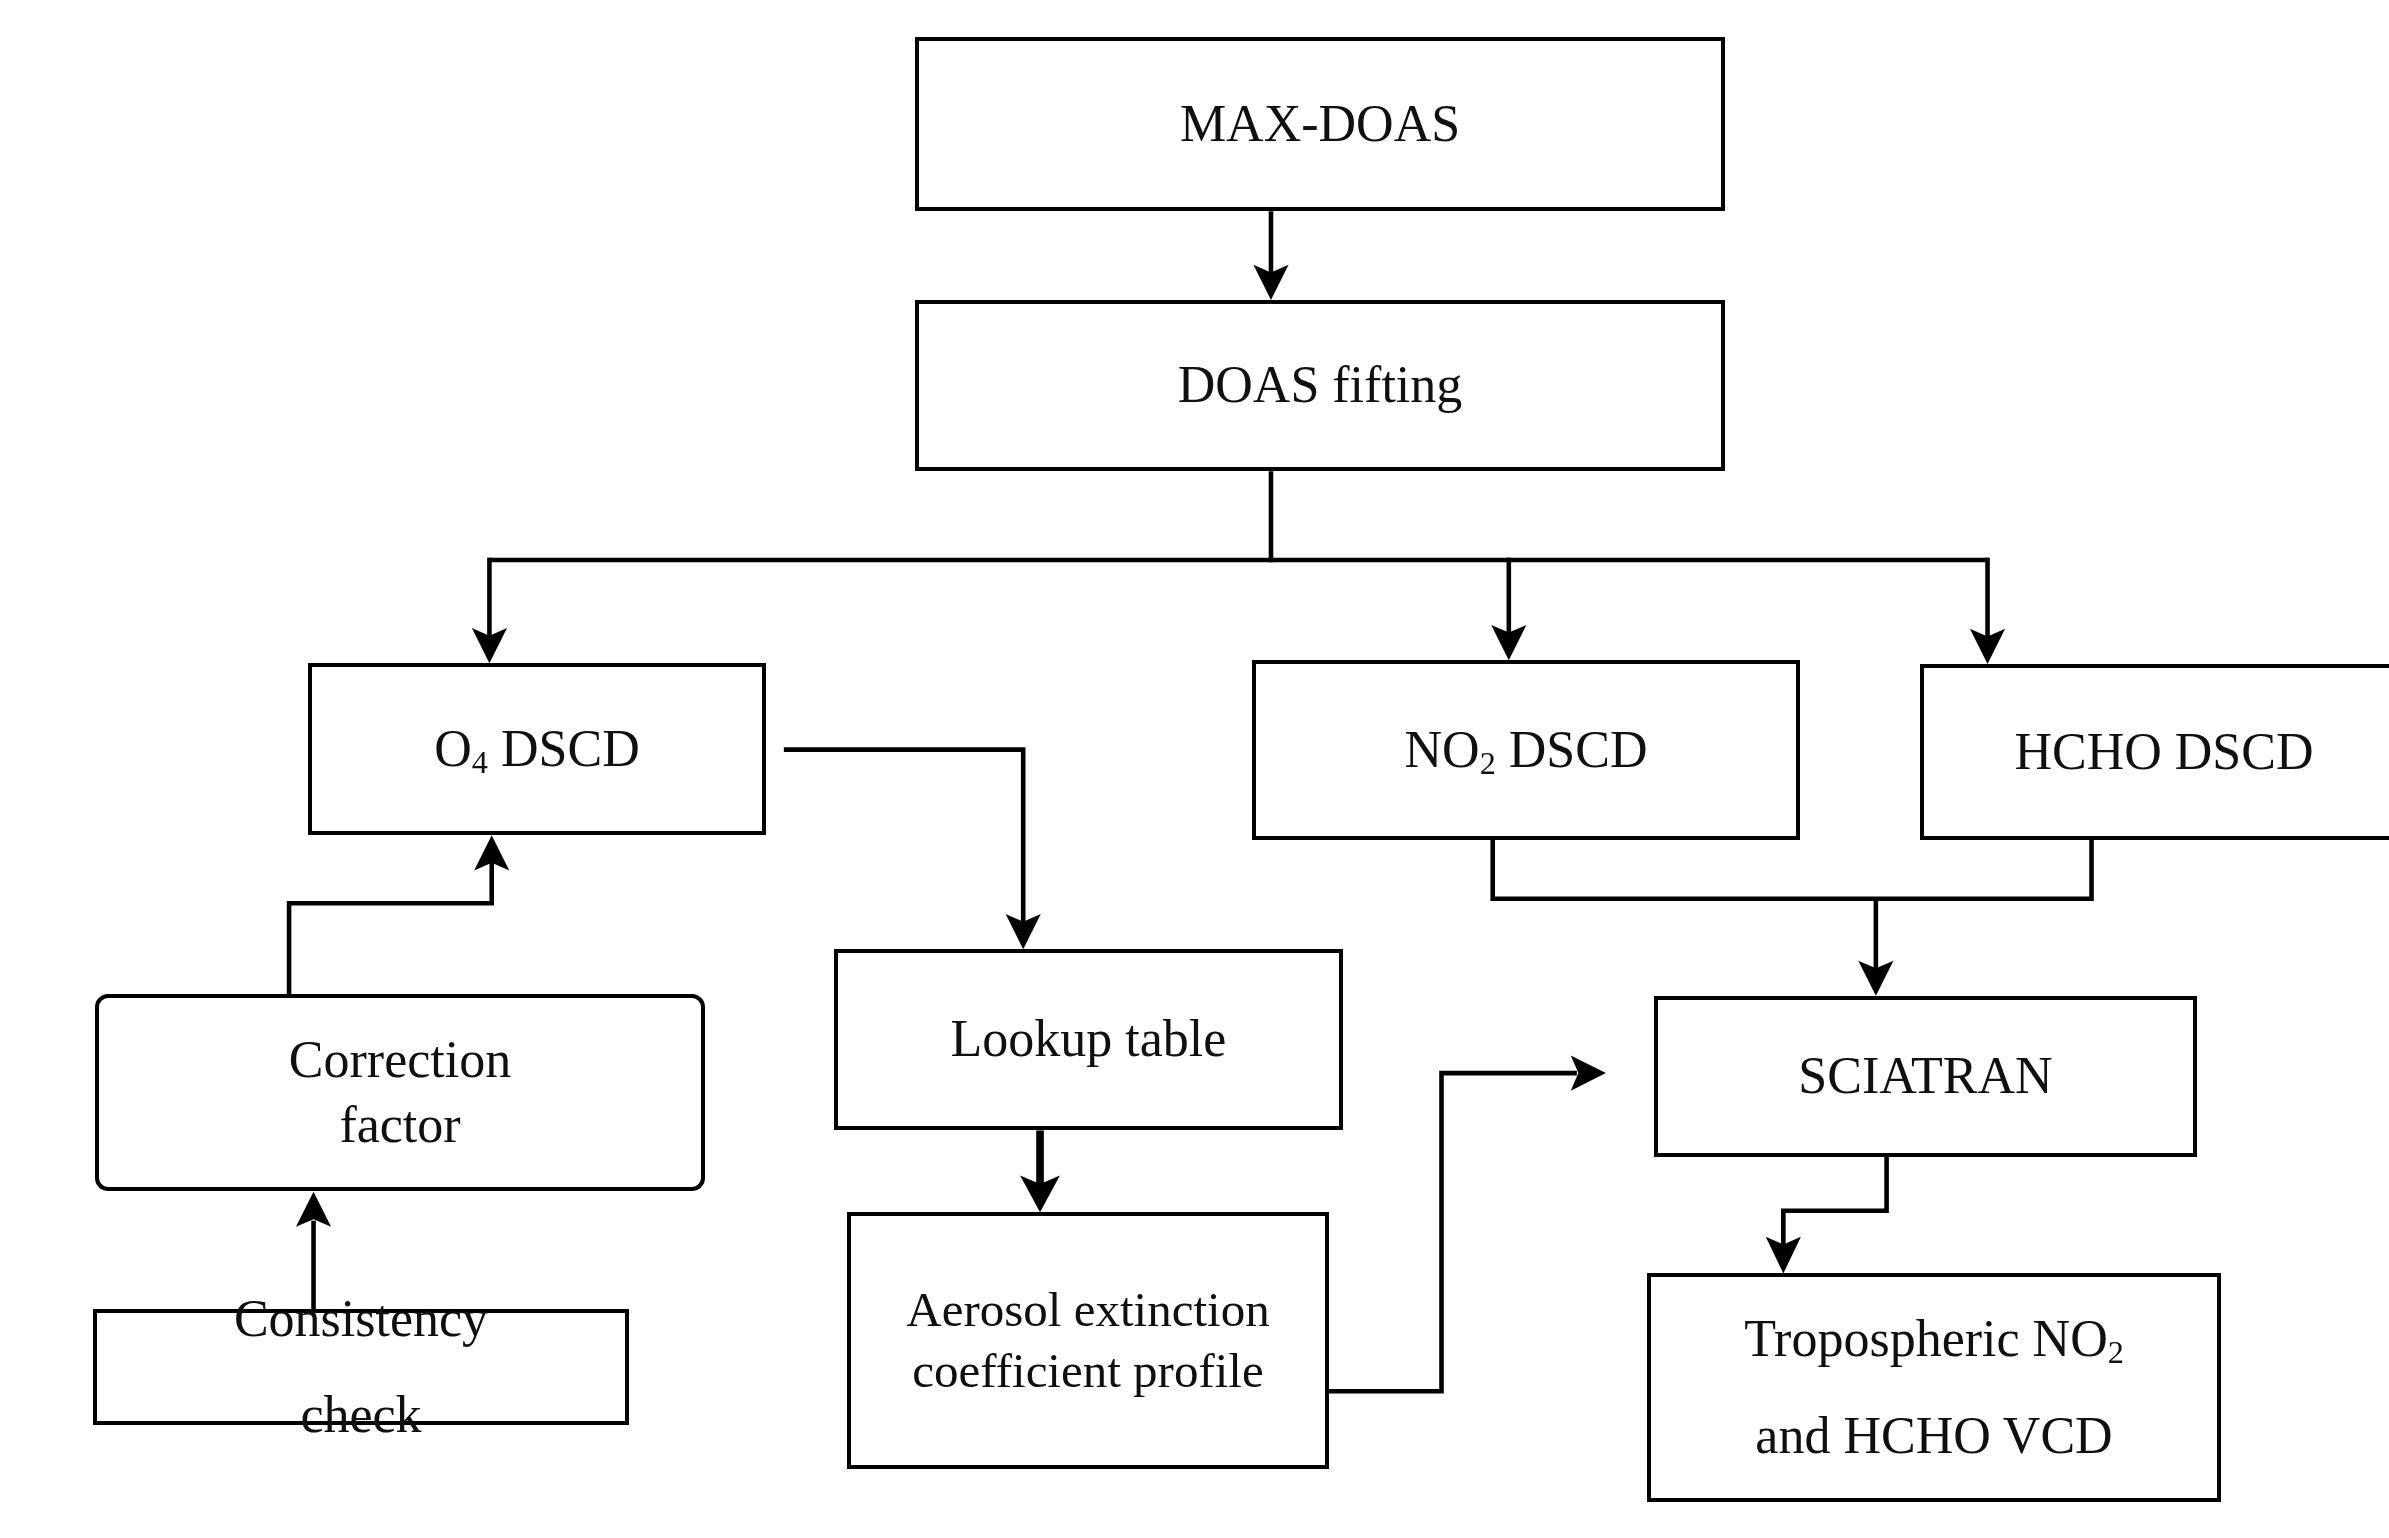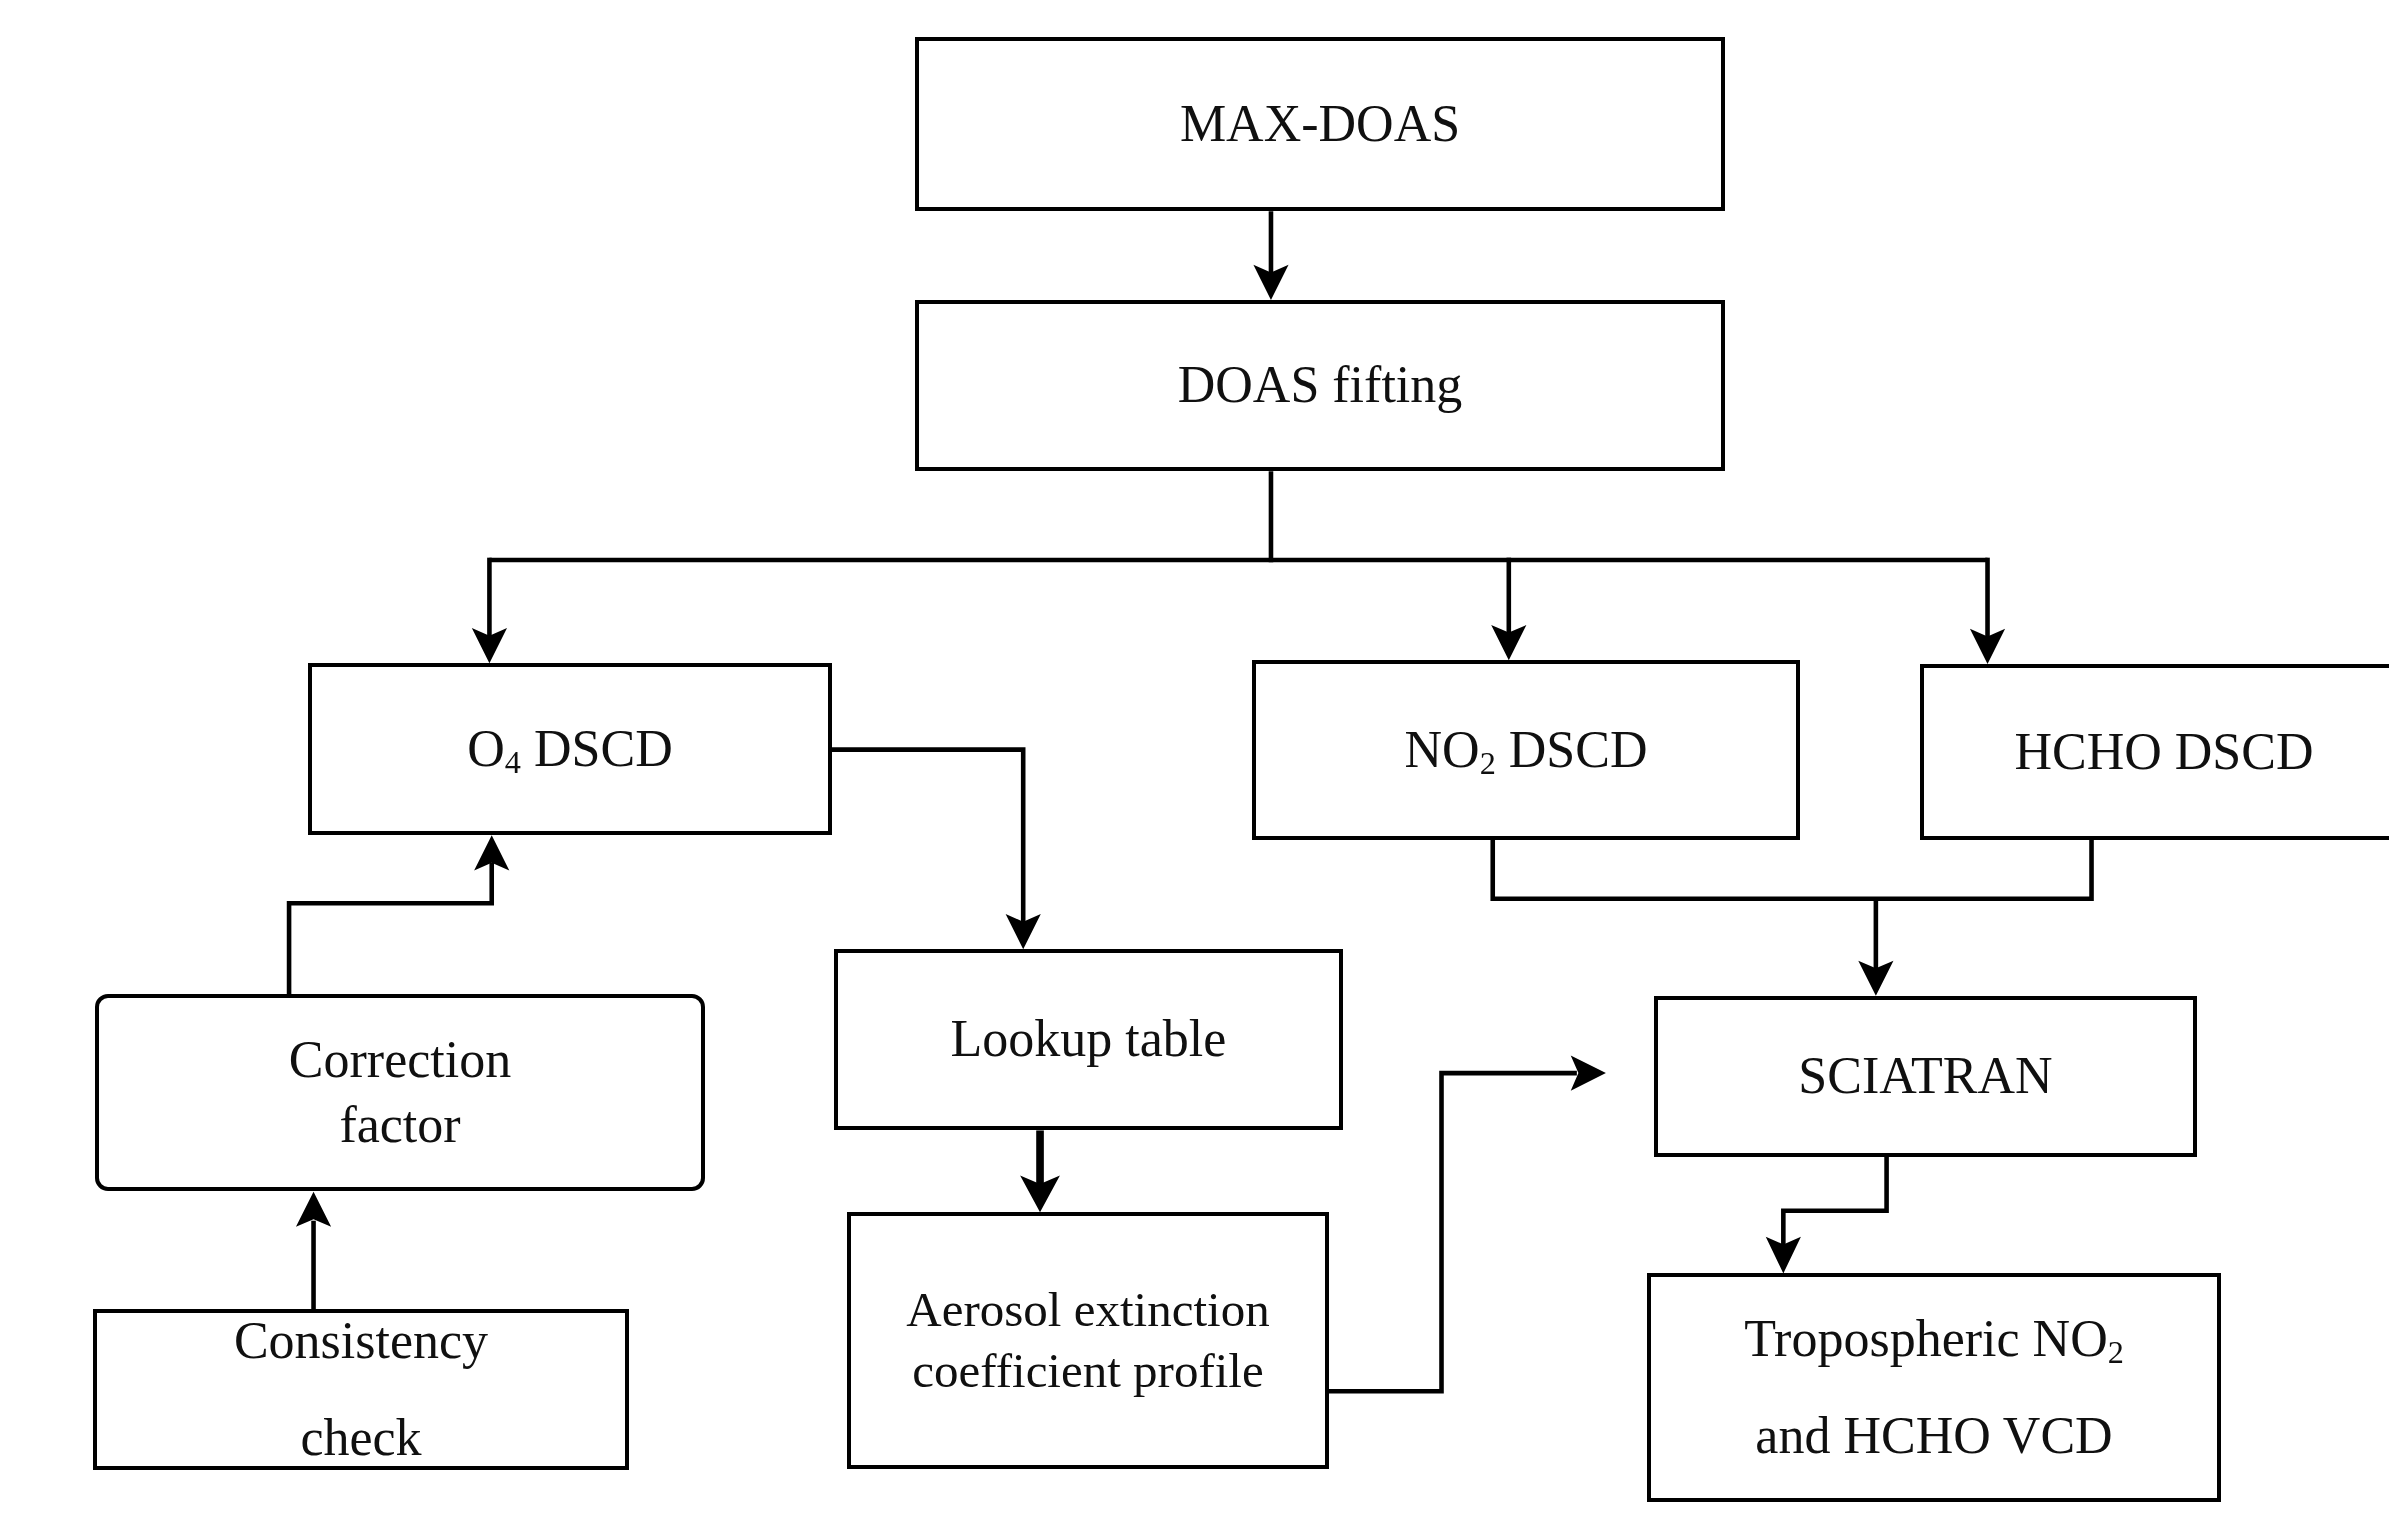--- a/index.html
+++ b/index.html
@@ -82,38 +82,38 @@
   </svg>
 
   <div class="node" style="left:867px; top:37px; width:810px; height:174px;">
     <span>MAX-DOAS</span>
   </div>
 
   <div class="node" style="left:867px; top:300px; width:810px; height:171px;">
     <span>DOAS fifting</span>
   </div>
 
-  <div class="node" style="left:260px; top:663px; width:524px; height:172px;">
+  <div class="node" style="left:260px; top:663px; width:458px; height:172px;">
     <span><span>O</span><sub>4</sub><span> DSCD</span></span>
   </div>
 
   <div class="node" style="left:1204px; top:660px; width:548px; height:180px;">
     <span><span>NO</span><sub>2</sub><span> DSCD</span></span>
   </div>
 
   <div class="node" style="left:1872px; top:664px; width:488px; height:176px;">
     <span>HCHO DSCD</span>
   </div>
 
   <div class="node" style="left:47px; top:994px; width:610px; height:197px;border-radius:13px;">
     <span>Correction</span>
     <span>factor</span>
   </div>
 
-  <div class="node" style="left:45px; top:1309px; width:536px; height:161px;gap:32px;">
+  <div class="node" style="left:45px; top:1309px; width:536px; height:116px;gap:32px;">
     <span>Consistency</span>
     <span>check</span>
   </div>
 
   <div class="node" style="left:786px; top:949px; width:509px; height:181px;">
     <span>Lookup table</span>
   </div>
 
   <div class="node" style="left:799px; top:1212px; width:482px; height:257px; font-size:49px;">
     <span>Aerosol extinction</span>

